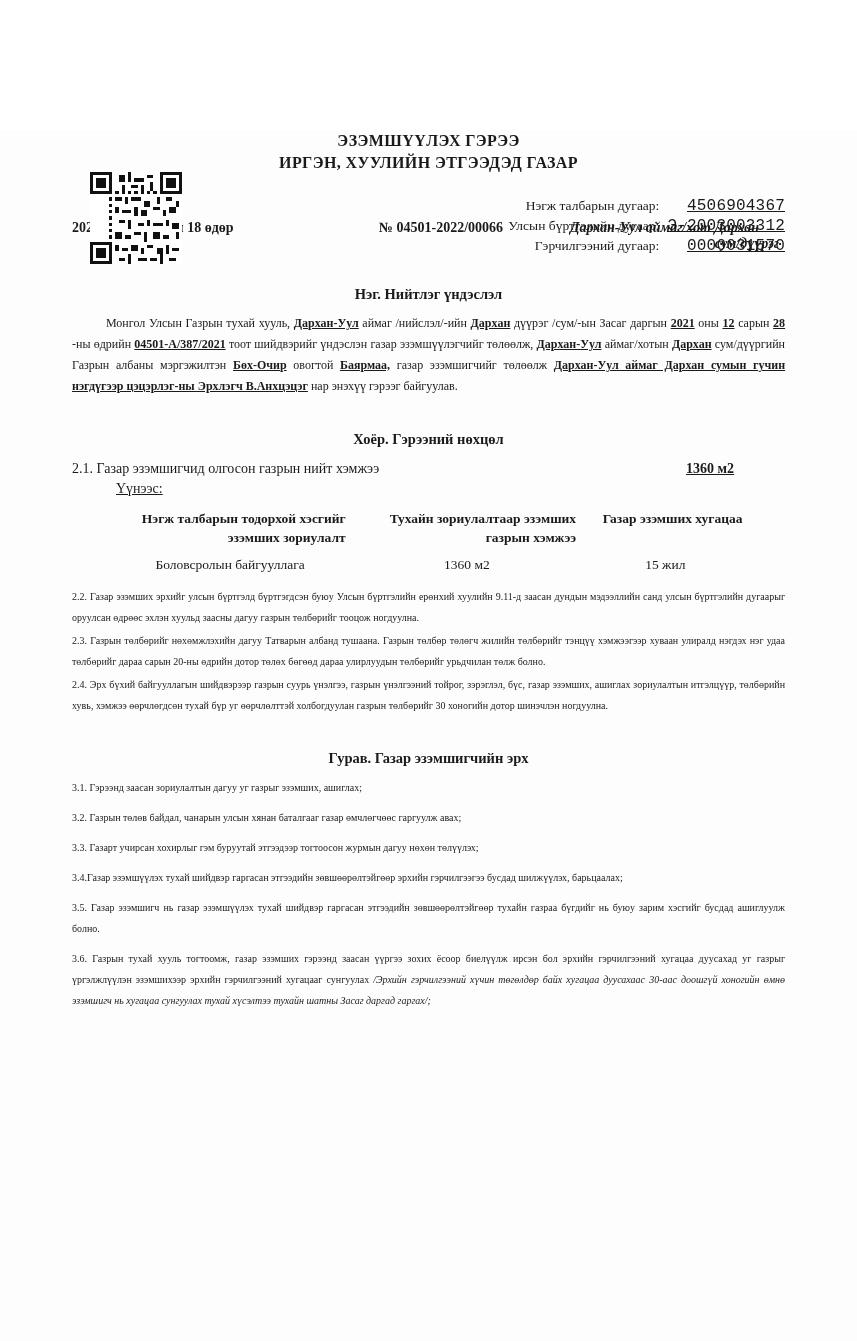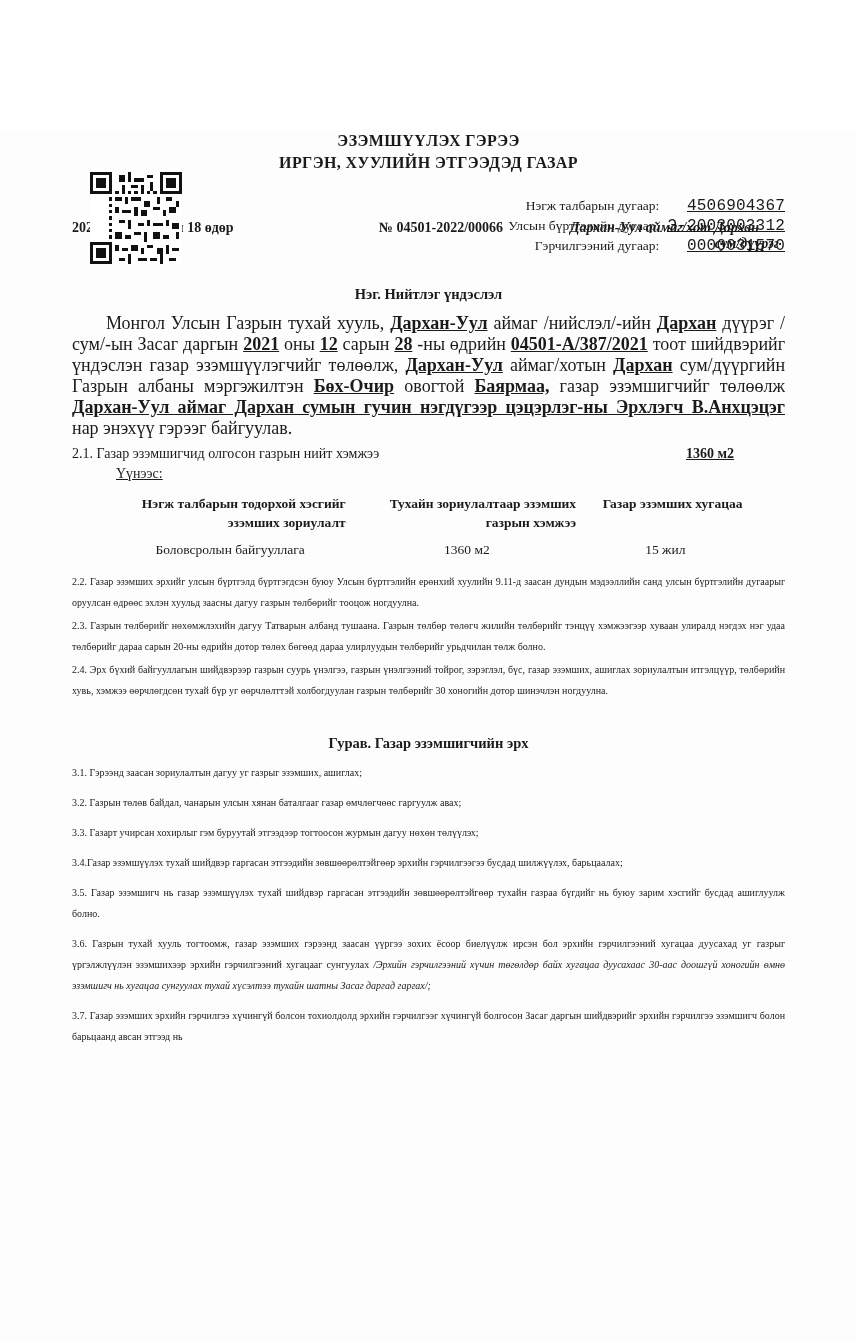--- a/index.html
+++ b/index.html
@@ -84,21 +84,21 @@
   .sec {
     text-align: center;
     font-weight: bold;
     font-size: 14.5px;
     margin-top: 34px;
     margin-bottom: 10px;
   }
 
   
   p.body {
-    font-size: 18px;
+    font-size: 12px;
     line-height: 21px;
     text-align: justify;
     margin: 0 0 2px 0;
   }
   p.ind { text-indent: 34px; }
   .i { font-style: italic; }
   .ub { text-decoration: underline; font-weight: bold; }
 
   
   .c21 {
@@ -302,20 +302,21 @@
     <span>сум/дүүргийн Газрын албаны мэргэжилтэн</span>
     <span class="ub">Бөх-Очир</span>
     <span>овогтой</span>
     <span class="ub">Баярмаа,</span>
     <span>газар эзэмшигчийг</span>
     <span>төлөөлж</span>
     <span class="ub">Дархан-Уул аймаг Дархан сумын гучин нэгдүгээр цэцэрлэг-ны Эрхлэгч В.Анхцэцэг</span>
     <span>нар энэхүү гэрээг байгуулав.</span>
   </p>
 
+  <div class="sec">Хоёр. Гэрээний нөхцөл</div>
 
   <div class="c21">
     <div class="txt">2.1. Газар эзэмшигчид олгосон газрын нийт хэмжээ</div>
     <div class="amt">1360  м2</div>
   </div>
   <div class="uunees">Үүнээс:</div>
 
   <table class="landtbl">
     <thead>
       <tr>
@@ -340,15 +341,14 @@
   <div class="sec">Гурав. Газар эзэмшигчийн эрх</div>
 
   <p class="clause sp">3.1. Гэрээнд заасан зориулалтын дагуу уг газрыг эзэмших, ашиглах;</p>
   <p class="clause sp">3.2. Газрын төлөв байдал, чанарын улсын хянан баталгааг газар өмчлөгчөөс гаргуулж авах;</p>
   <p class="clause sp">3.3. Газарт учирсан хохирлыг гэм буруутай этгээдээр тогтоосон журмын дагуу нөхөн төлүүлэх;</p>
   <p class="clause sp">3.4.Газар эзэмшүүлэх тухай шийдвэр гаргасан этгээдийн зөвшөөрөлтэйгөөр эрхийн гэрчилгээгээ бусдад шилжүүлэх, барьцаалах;</p>
   <p class="clause sp">3.5. Газар эзэмшигч нь газар эзэмшүүлэх тухай шийдвэр гаргасан этгээдийн зөвшөөрөлтэйгөөр тухайн газраа бүгдийг нь буюу зарим хэсгийг бусдад ашиглуулж болно.</p>
   <p class="clause sp">
     <span>3.6. Газрын тухай  хууль тогтоомж, газар эзэмших гэрээнд заасан үүргээ зохих ёсоор биелүүлж ирсэн бол эрхийн гэрчилгээний хугацаа дуусахад уг газрыг үргэлжлүүлэн эзэмшихээр эрхийн гэрчилгээний хугацааг  сунгуулах </span><span class="i">/Эрхийн гэрчилгээний хүчин төгөлдөр байх хугацаа дуусахаас 30-аас доошгүй хоногийн өмнө эзэмшигч нь хугацаа сунгуулах тухай хүсэлтээ тухайн шатны Засаг даргад гаргах/;</span>
   </p>
-  <p class="clause sp">3.7. Газар эзэмших эрхийн гэрчилгээ хүчингүй болсон тохиолдолд эрхийн гэрчилгээг хүчингүй болгосон Засаг даргын шийдвэрийг эрхийн гэрчилгээ эзэмшигч болон барьцаанд авсан этгээд нь</p>
 
 </div>
 
 </body></html>

